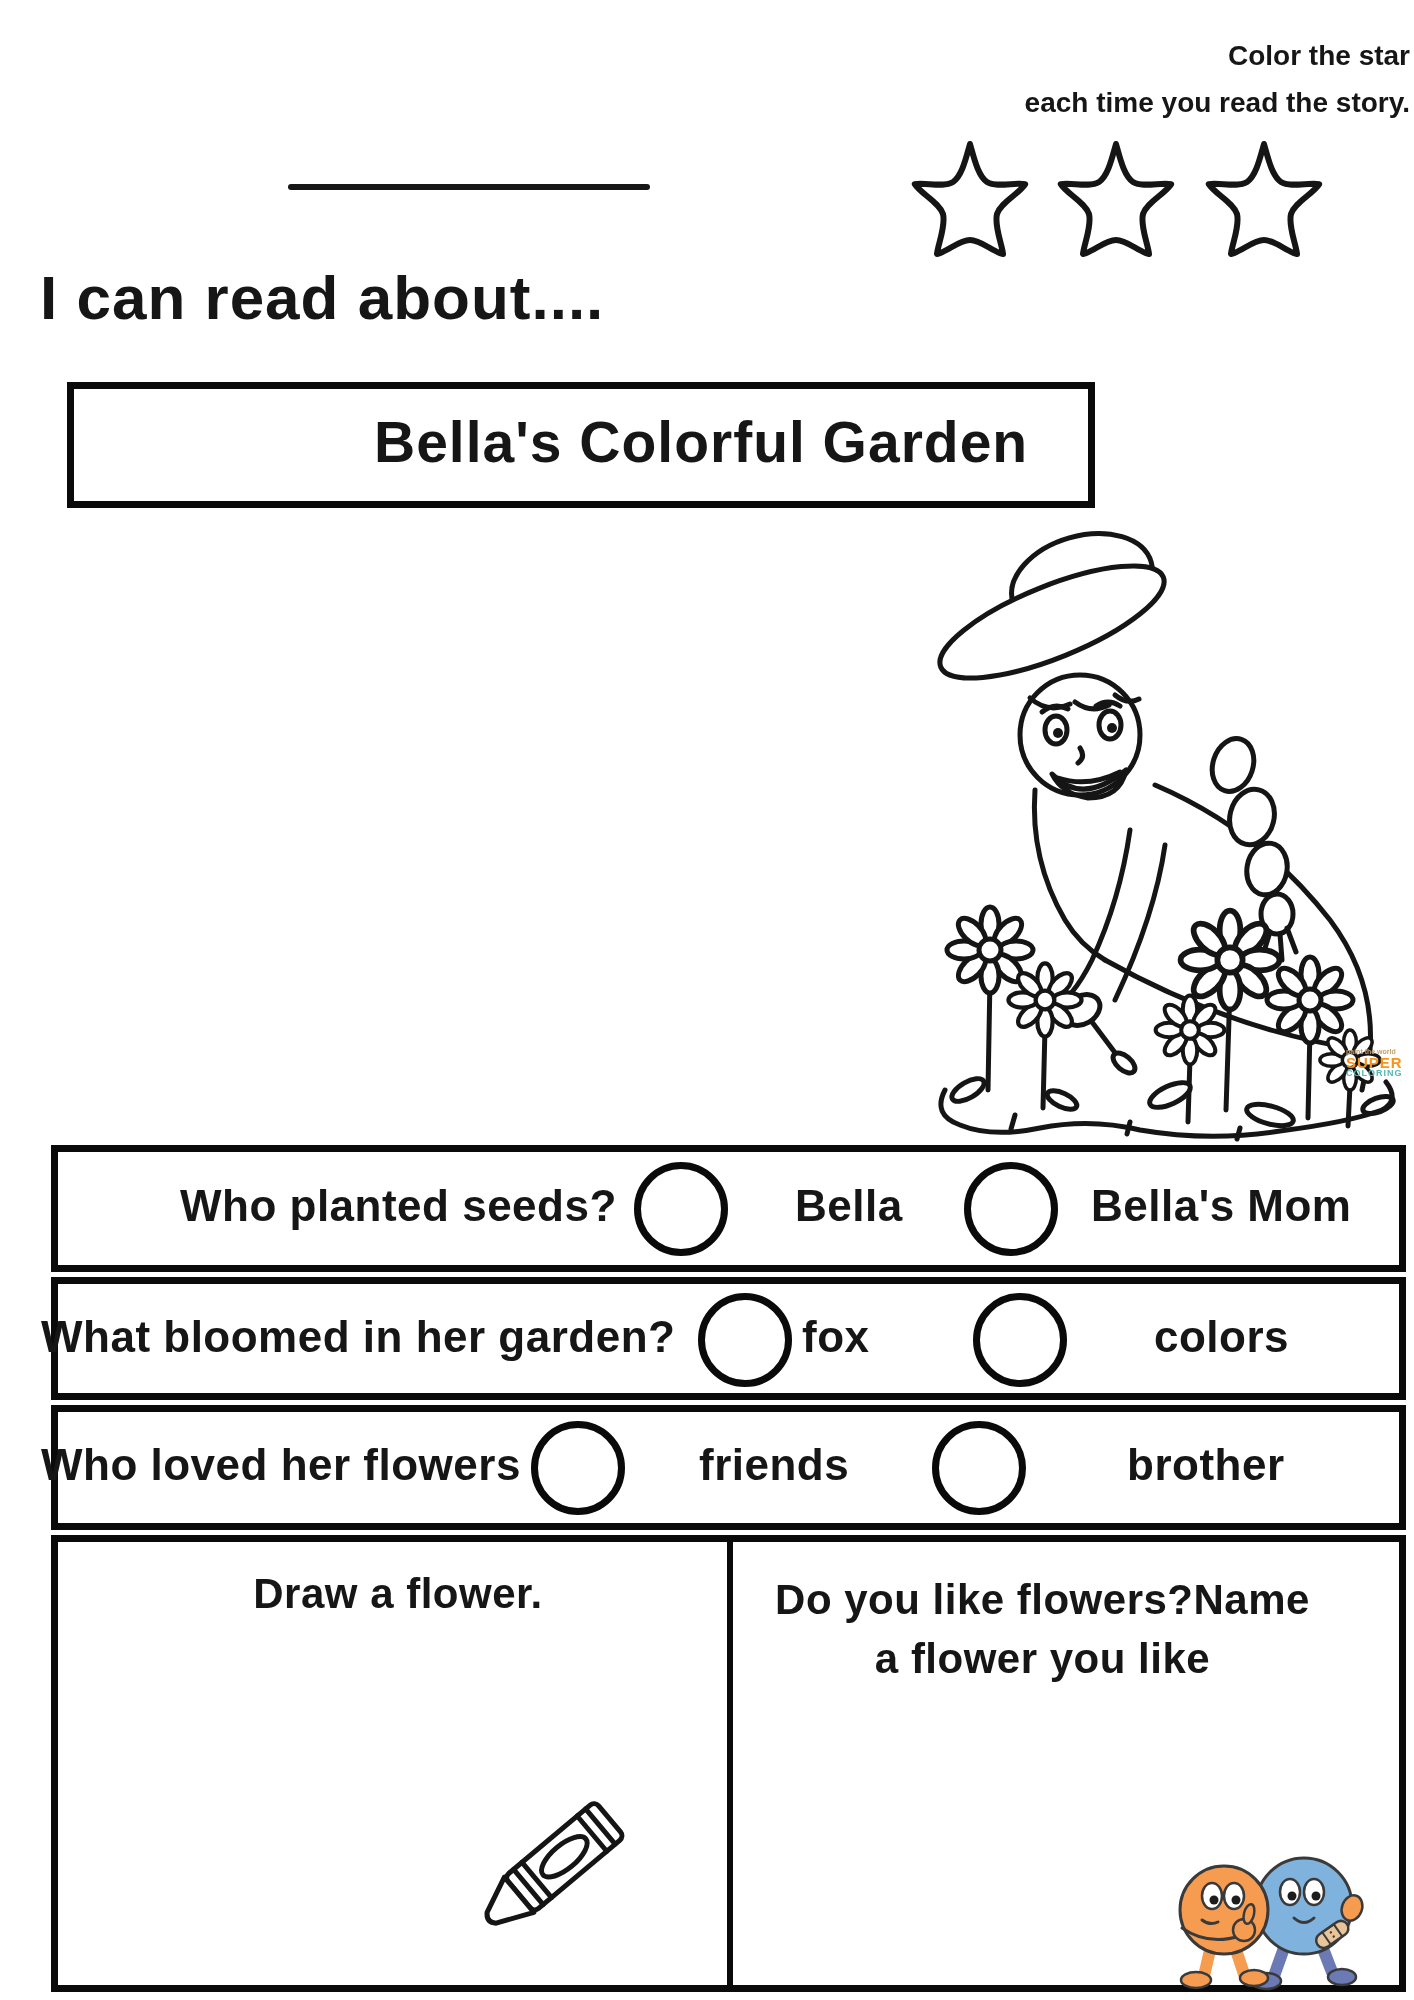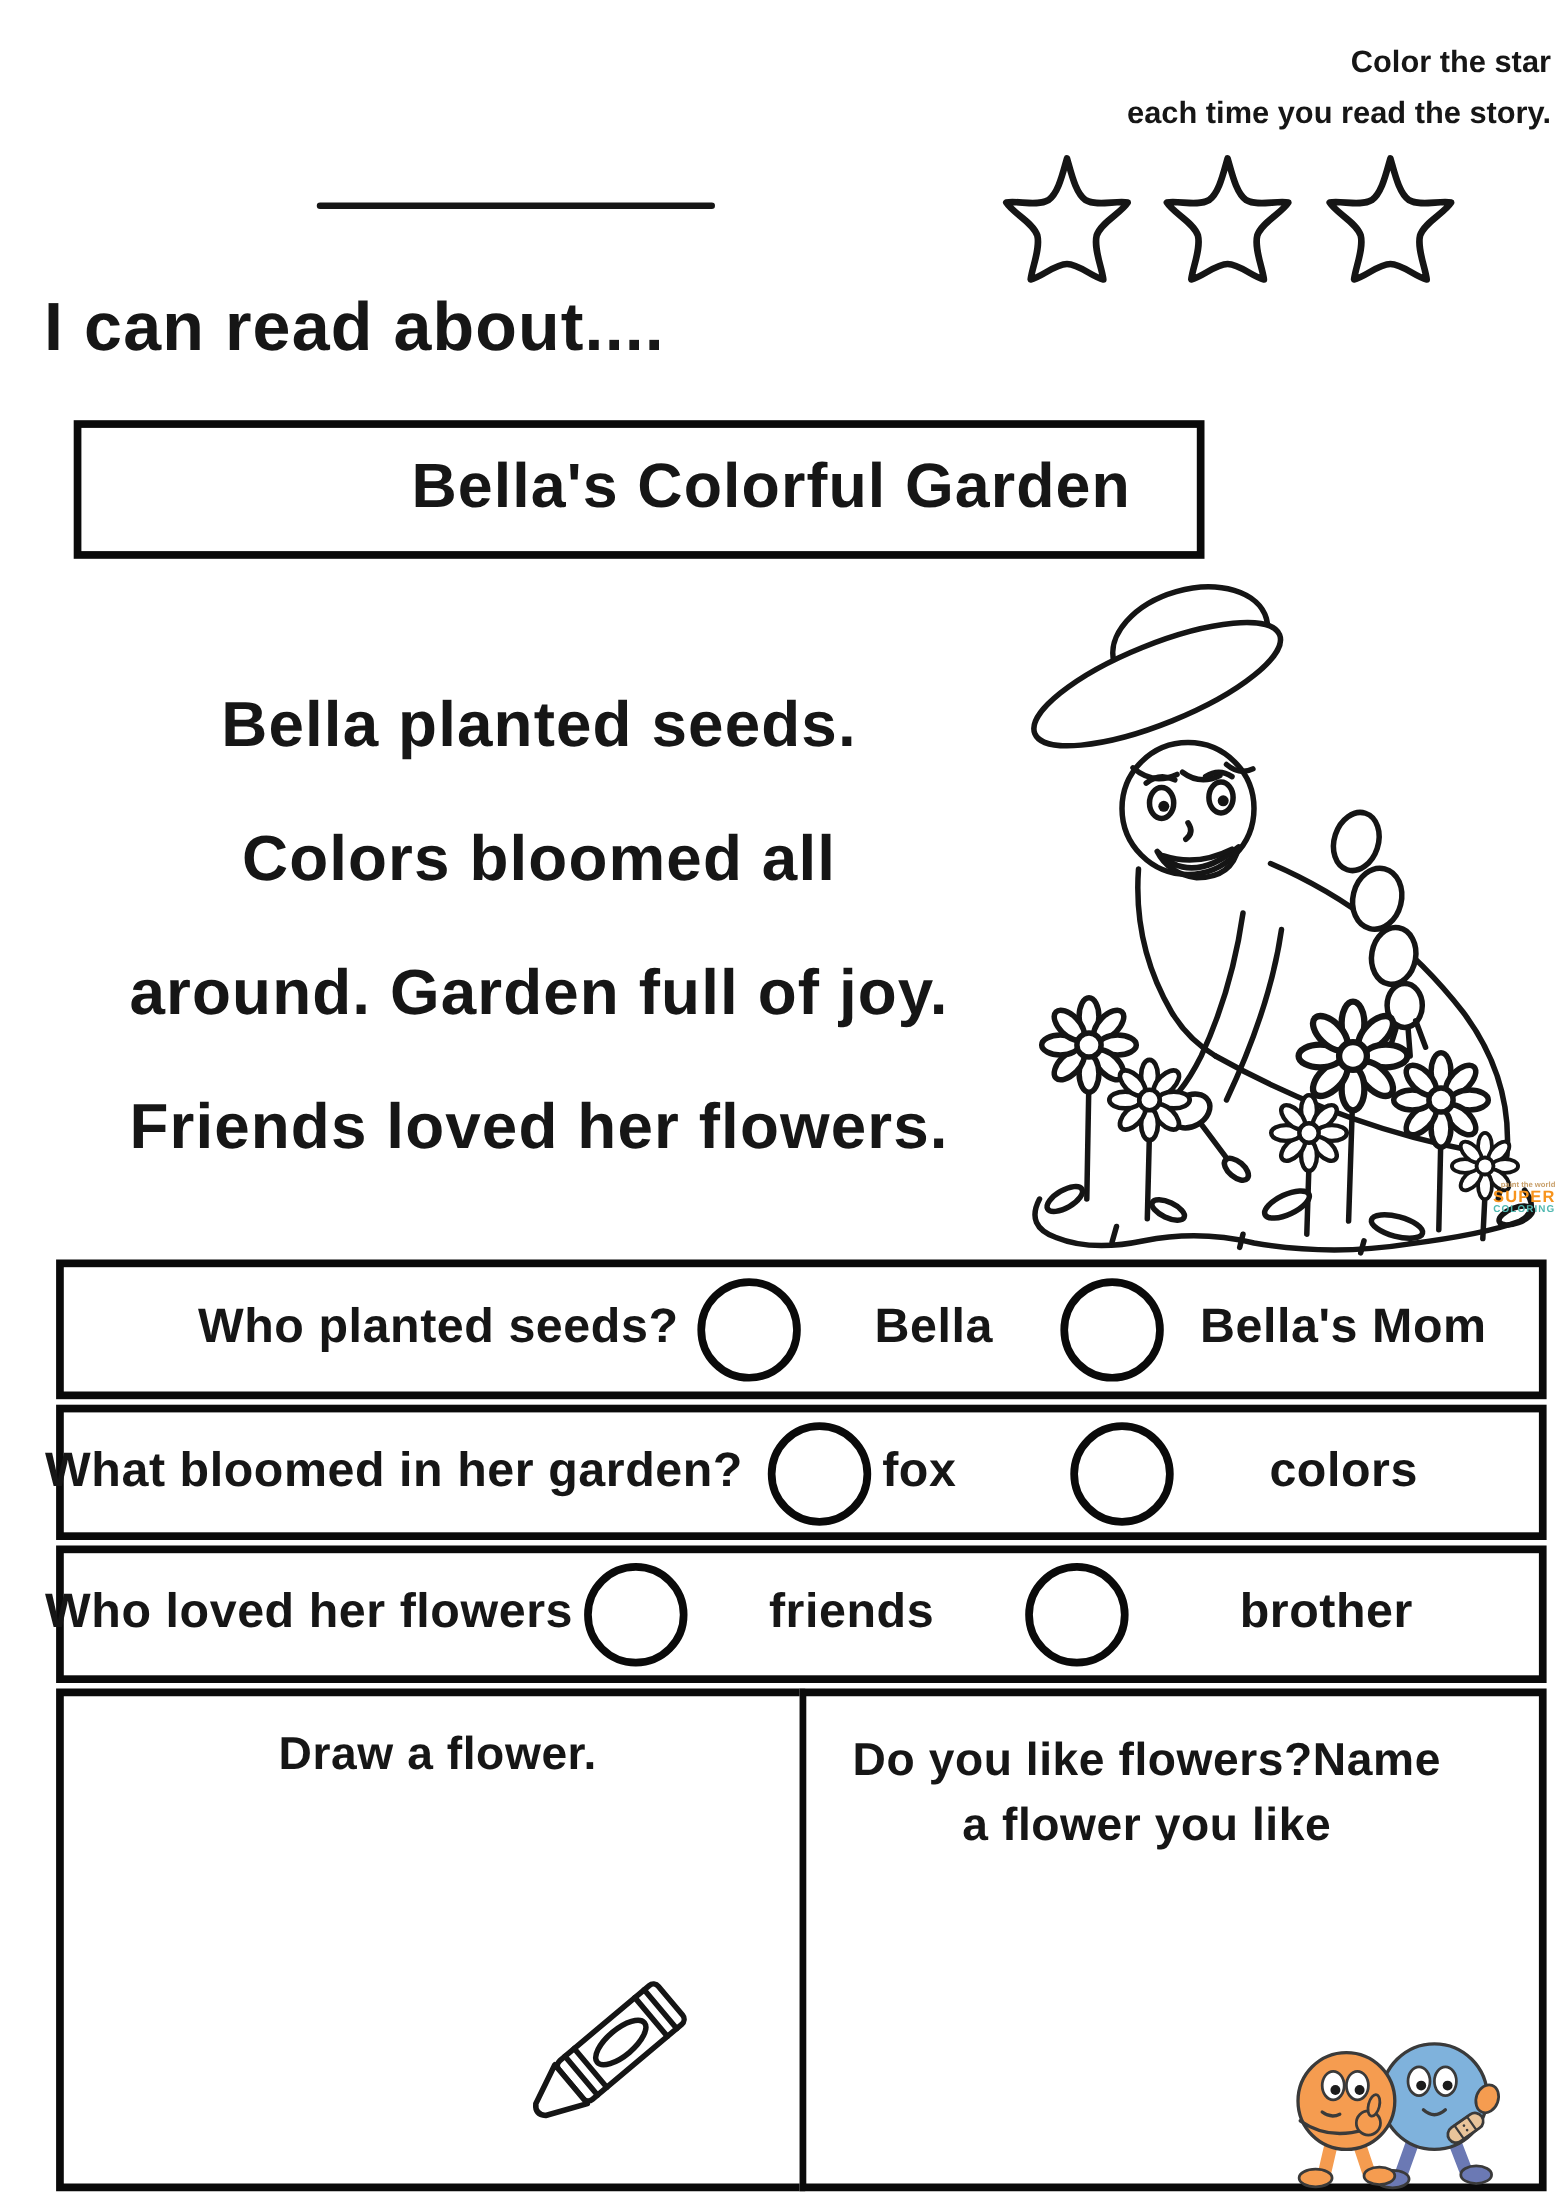--- a/index.html
+++ b/index.html
@@ -10,21 +10,21 @@
   .boxed{border:7px solid #0a0a0a;box-sizing:border-box;background:#fff;margin-left:24px;}
   .name-label{left:54px;top:108px;font-size:64px;letter-spacing:2px;}
   .name-line{left:288px;top:184px;width:362px;height:6px;border-radius:3px;}
   .star-instr{left:830px;top:32px;width:580px;text-align:right;font-size:28px;line-height:47px;}
   .stars-svg{left:898px;top:138px;}
   .read-about{left:40px;top:262px;font-size:62px;letter-spacing:1px;}
   .title-box{left:43px;top:382px;width:1028px;height:126px;}
   .title-text{left:350px;top:406px;font-size:57px;letter-spacing:1px;}
   .story{left:15px;top:598px;width:950px;text-align:center;font-size:58px;line-height:122px;letter-spacing:1px;}
   .illu{left:930px;top:530px;}
-  .wm{left:1346px;top:1072px;width:68px;text-align:right;line-height:11px;}
+  .wm{left:1346px;top:1046px;width:68px;text-align:left;line-height:11px;}
   .wm .t1{font-size:7px;color:#c9a06b;display:block;}
   .wm .t2{font-size:15px;color:#f7941d;display:block;letter-spacing:1px;}
   .wm .t3{font-size:9px;color:#4fb8b0;display:block;letter-spacing:1px;}
   .qrow{left:27px;width:1355px;}
   .q1{top:1145px;height:127px;}
   .q2{top:1277px;height:123px;}
   .q3{top:1405px;height:125px;}
   .qtext{font-size:44px;letter-spacing:0.5px;}
   .circle{width:94px;height:94px;border:7px solid #0a0a0a;border-radius:50%;box-sizing:border-box;background:#fff;}
   .bl{left:27px;top:1535px;width:681px;height:457px;border-right:5px solid #0a0a0a;}
@@ -57,26 +57,20 @@
     <use href="#star" x="159" y="2"></use>
     <use href="#star" x="307" y="2"></use>
   </svg>
 
   <div class="abs read-about">I can read about....</div>
 
   <div class="abs boxed title-box">
     <span class="abs title-text" style="left:300px;top:20px;">Bella's Colorful Garden</span>
   </div>
 
-  <div class="abs story">
-    <div>Bella planted seeds.</div>
-    <div>Colors bloomed all</div>
-    <div>around. Garden full of joy.</div>
-    <div>Friends loved her flowers.</div>
-  </div>
 
   <svg class="abs illu" width="472" height="612" viewBox="0 0 472 612">
     <defs>
       <g id="daisy">
         <ellipse class="lnf" cx="0" cy="-26" rx="9" ry="17"></ellipse>
         <ellipse class="lnf" cx="18" cy="-18" rx="9" ry="17" transform="rotate(45 18 -18)"></ellipse>
         <ellipse class="lnf" cx="26" cy="0" rx="9" ry="17" transform="rotate(90 26 0)"></ellipse>
         <ellipse class="lnf" cx="18" cy="18" rx="9" ry="17" transform="rotate(135 18 18)"></ellipse>
         <ellipse class="lnf" cx="0" cy="26" rx="9" ry="17"></ellipse>
         <ellipse class="lnf" cx="-18" cy="18" rx="9" ry="17" transform="rotate(45 -18 18)"></ellipse>

